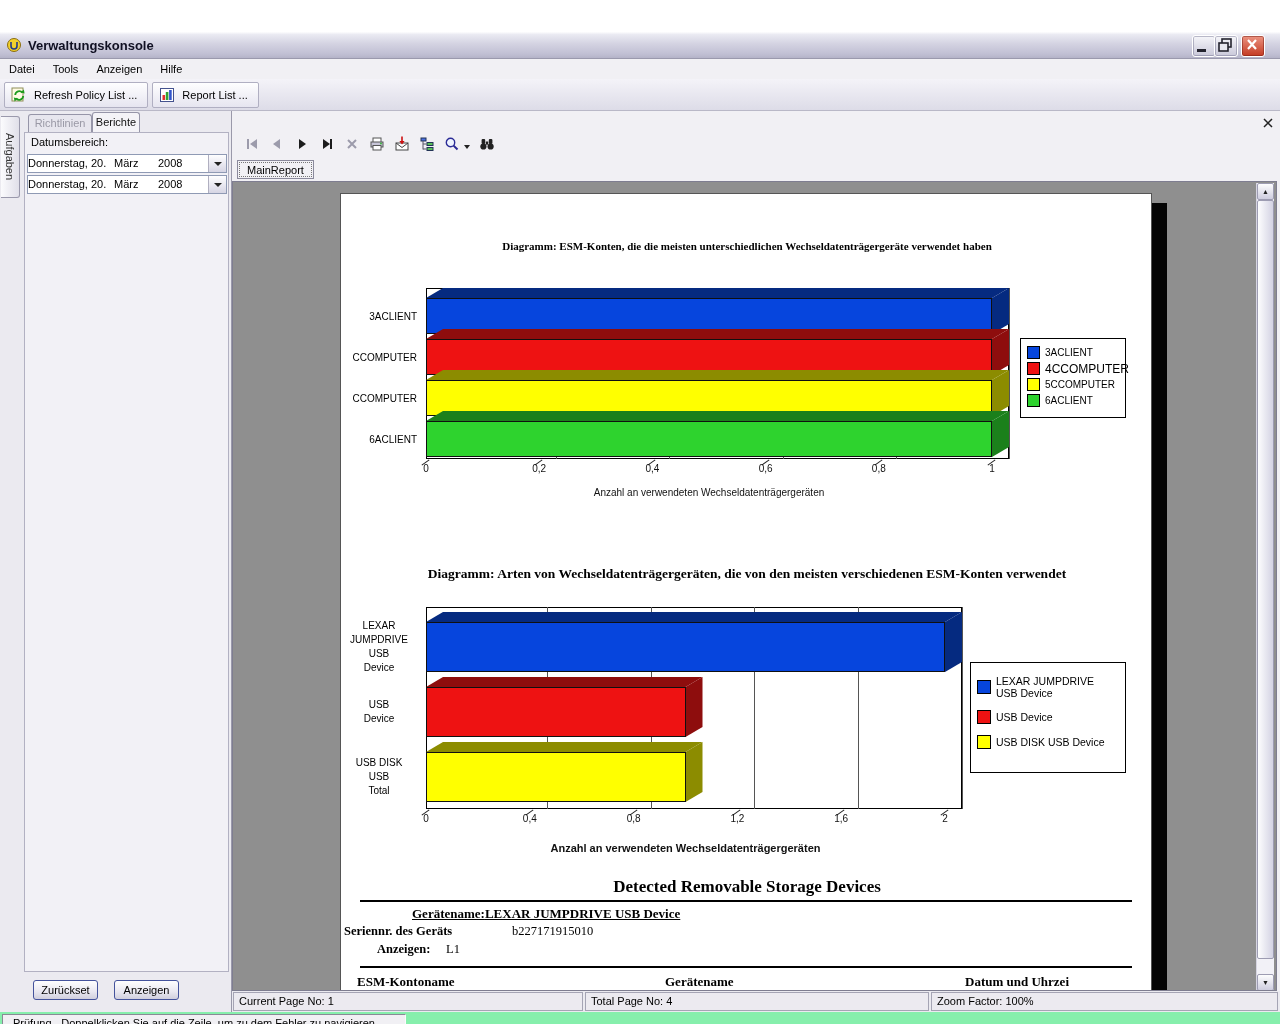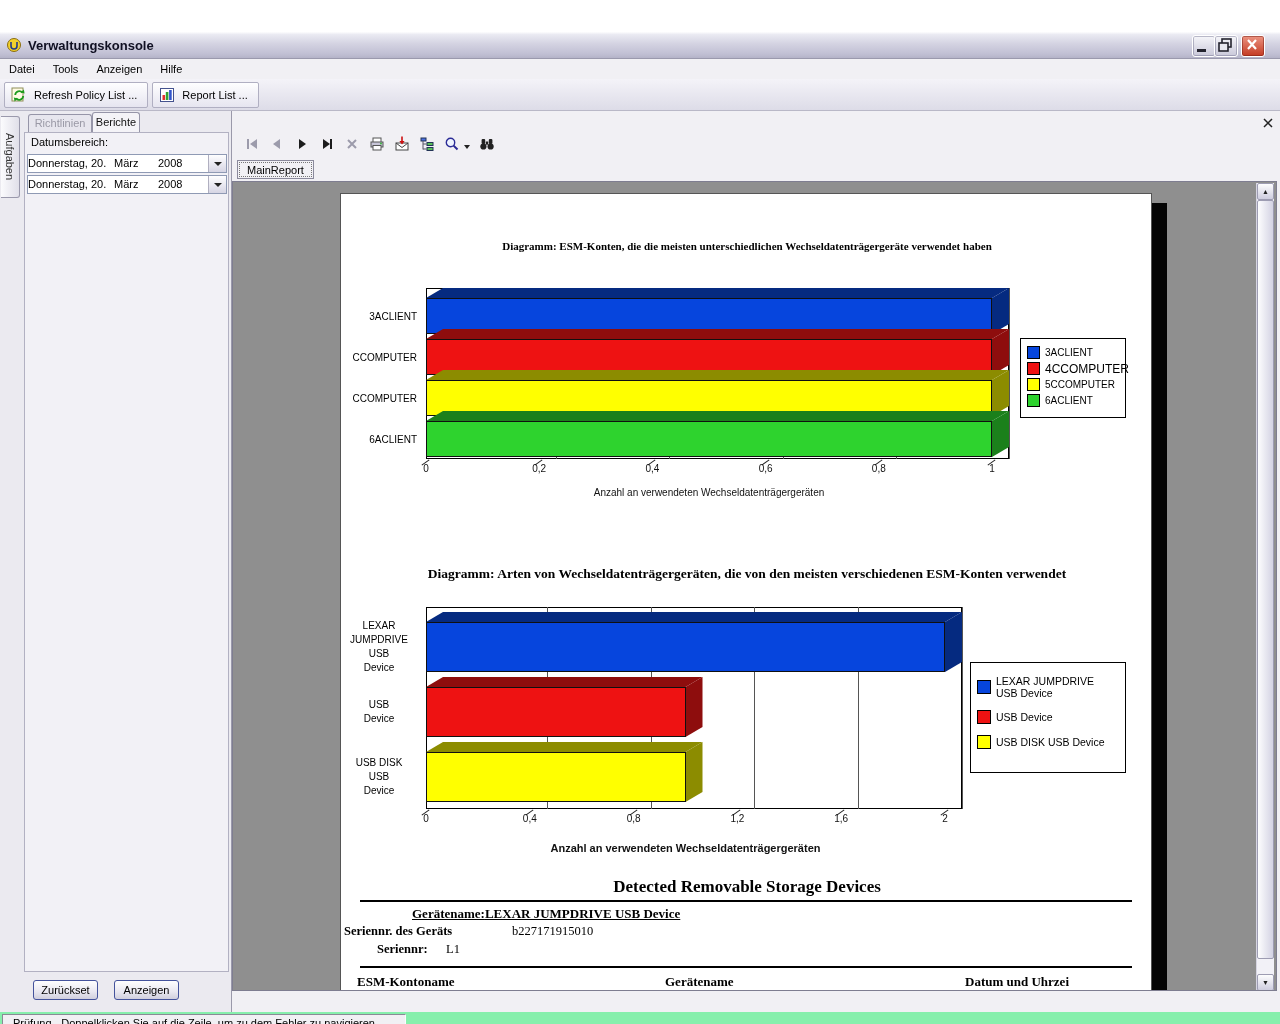--- a/index.html
+++ b/index.html
@@ -283,21 +283,21 @@
     <div class="mainreport-tab">MainReport</div>
 
     <div class="viewer">
       <div class="page" id="report-page">
 
         <div class="sec-title">Detected Removable Storage Devices</div>
         <div class="rule" style="top:706px;"></div>
         <div class="dev-line"><span>Gerätename:</span><span>LEXAR JUMPDRIVE USB Device</span></div>
         <div class="serif-b" style="left:3px;top:730px;">Seriennr. des Geräts</div>
         <div class="serif-r" style="left:171px;top:730px;">b227171915010</div>
-        <div class="serif-b" style="left:36px;top:748px;">Seriennr:</div>
+        <div class="serif-b" style="left:36px;top:748px;">Anzeigen:</div>
         <div class="serif-r" style="left:105px;top:748px;">L1</div>
         <div class="rule" style="top:772px;"></div>
       <div class="th-cell" style="left: 16px; top: 780px;">ESM-Kontoname</div>
           <div class="th-cell" style="left: 324px; top: 780px;">Gerätename</div>
           <div class="th-cell" style="left: 624px; top: 780px;">Datum und Uhrzei</div>
           <div class="chart-title" style="top: 46px; font-size: 11px;">Diagramm:  ESM-Konten, die die meisten unterschiedlichen Wechseldatenträgergeräte verwendet haben</div>
           <div class="chart-frame" style="left: 85px; top: 94px; width: 583px; height: 171px;"></div>
           <div class="gridline" style="left: 215.2px; top: 94px; height: 171px;"></div>
           <div class="gridline" style="left: 328.4px; top: 94px; height: 171px;"></div>
           <div class="gridline" style="left: 441.6px; top: 94px; height: 171px;"></div>
@@ -367,21 +367,21 @@
           <div class="bar-top" style="left: 85px; top: 483px; width: 276.5px; height: 10px; background: rgb(142, 13, 13); clip-path: polygon(17px 0px, 100% 0px, calc(100% - 17px) 100%, 0px 100%);"></div>
           <div class="bar-side" style="left: 344.5px; top: 483px; width: 17px; height: 60px; background: rgb(142, 13, 13); clip-path: polygon(0px 10px, 100% 0px, 100% calc(100% - 10px), 0px 100%);"></div>
           <div class="bar-front" style="left: 85px; top: 493px; width: 259.5px; height: 50px; background: rgb(238, 18, 18);"></div>
           <div class="cat-label" style="left: 0px; width: 76px; top: 504px; text-align: center; line-height: 14px;">USB
 Device</div>
           <div class="bar-top" style="left: 85px; top: 548px; width: 276.5px; height: 10px; background: rgb(140, 140, 0); clip-path: polygon(17px 0px, 100% 0px, calc(100% - 17px) 100%, 0px 100%);"></div>
           <div class="bar-side" style="left: 344.5px; top: 548px; width: 17px; height: 60px; background: rgb(140, 140, 0); clip-path: polygon(0px 10px, 100% 0px, 100% calc(100% - 10px), 0px 100%);"></div>
           <div class="bar-front" style="left: 85px; top: 558px; width: 259.5px; height: 50px; background: rgb(255, 255, 0);"></div>
           <div class="cat-label" style="left: 0px; width: 76px; top: 562px; text-align: center; line-height: 14px;">USB DISK
 USB
-Device</div>
+Total</div>
           <div class="tickmark" style="left: 80px; top: 618px;"></div>
           <div class="ticklabel" style="left: 65px; top: 619px;">0</div>
           <div class="tickmark" style="left: 183.8px; top: 618px;"></div>
           <div class="ticklabel" style="left: 168.8px; top: 619px;">0,4</div>
           <div class="tickmark" style="left: 287.6px; top: 618px;"></div>
           <div class="ticklabel" style="left: 272.6px; top: 619px;">0,8</div>
           <div class="tickmark" style="left: 391.4px; top: 618px;"></div>
           <div class="ticklabel" style="left: 376.4px; top: 619px;">1,2</div>
           <div class="tickmark" style="left: 495.2px; top: 618px;"></div>
           <div class="ticklabel" style="left: 480.2px; top: 619px;">1,6</div>
@@ -404,20 +404,25 @@
           </div>
         </div>
       <div class="page-shadow"></div>
       <div class="vscroll">
         <div class="sbtn up">▲</div>
         <div class="sthumb"></div>
         <div class="sbtn down">▼</div>
       </div>
     </div>
 
+    <div class="statusrow" id="statusrow">
+        <div class="scell" style="left: 1px; width: 350px;">Current Page No: 1</div>
+        <div class="scell" style="left: 353px; width: 344px;">Total Page No: 4</div>
+        <div class="scell" style="left: 699px; width: 347px;">Zoom Factor: 100%</div>
+      </div>
   </div>
 
   <div class="msgbar">
     <div class="msgbox">Prüfung - Doppelklicken Sie auf die Zeile, um zu dem Fehler zu navigieren.</div>
   </div>
   <div class="bottomstrip">
     <div class="bs-left"></div>
     <div class="bs-div"></div>
     <div class="bs-right"></div>
   </div>

